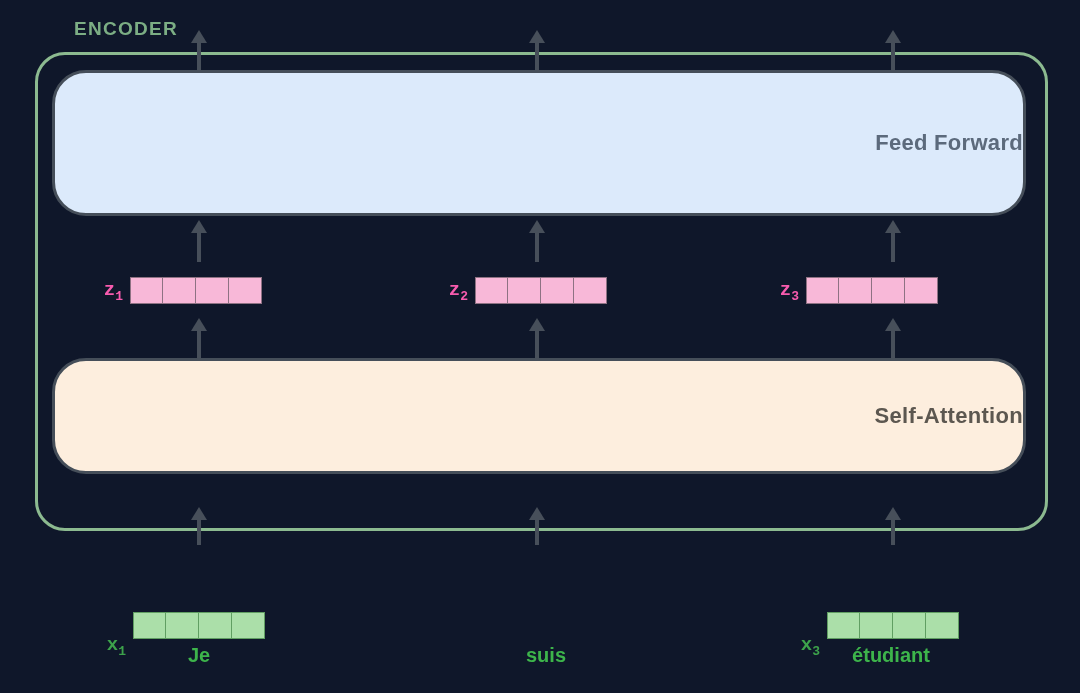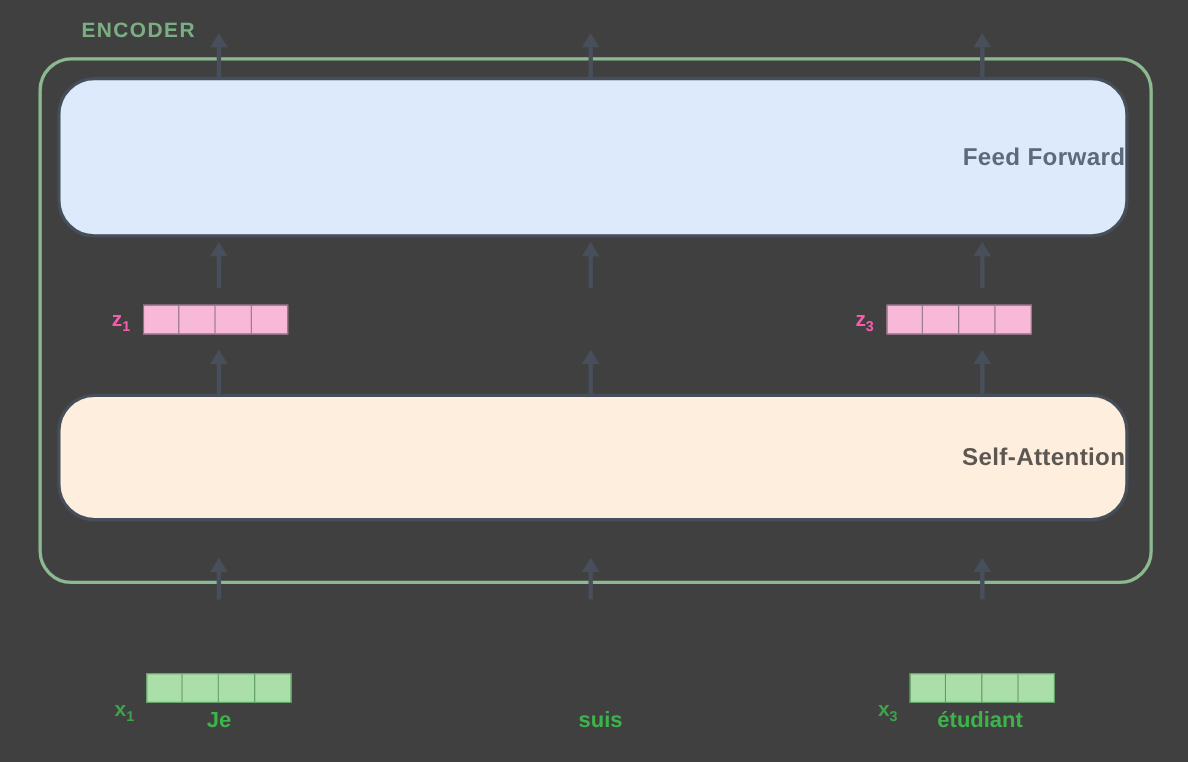--- a/index.html
+++ b/index.html
@@ -14,21 +14,21 @@
     --z-fill:#f8b8d8;
     --z-border:#8e7283;
     --z-label:#f75bae;
     --x-fill:#abdfa9;
     --x-border:#609e62;
     --x-label:#3da24b;
     --word-green:#3db44b;
   }
   html,body{margin:0;padding:0;background:#ffffff;}
   .canvas{
-    position:relative;width:1080px;height:693px;background:#404040;
+    position:relative;width:1080px;height:693px;background:#0f172a;
     font-family:"Liberation Sans", sans-serif;overflow:hidden;
   }
   .encoder-label{
     position:absolute;left:74px;top:18px;
     font-size:19px;font-weight:600;letter-spacing:1.3px;
     color:var(--encoder-green);
   }
   .frame{
     position:absolute;left:35px;top:52px;width:1013px;height:479px;
     border:3px solid var(--frame-green);border-radius:30px;box-sizing:border-box;
@@ -51,22 +51,22 @@
     border-bottom:13px solid var(--arrow-dark);
   }
   .arrow-stem{width:4.5px;flex:1;background:var(--arrow-dark);margin-top:-1px;}
   .col1{left:190px}.col2{left:528px}.col3{left:884px}
   .rowA{top:30px;height:41px}
   .rowB{top:220px;height:42px}
   .rowC{top:318px;height:42px}
   .rowD{top:507px;height:38px}
   .vec-group{position:absolute;display:flex;align-items:center;}
   .vec-label{
-    font-weight:700;font-size:19px;width:26px;text-align:center;
-    margin-right:7px;line-height:1;
+    font-weight:700;font-size:19px;width:26px;text-align:right;
+    margin-right:7px;line-height:1;font-family:Liberation Mono, monospace;
   }
   .vec-label sub{font-size:13px;line-height:0;}
   .zg .vec-label{color:var(--z-label);}
   .xg .vec-label{color:var(--x-label);margin-top:40px;}
   .vec{display:flex;}
   .cell{width:33px;height:27px;box-sizing:border-box;border:1.4px solid;}
   .cell + .cell{border-left:none;}
   .zg .cell{background:var(--z-fill);border-color:var(--z-border);}
   .xg .cell{background:var(--x-fill);border-color:var(--x-border);}
   .zg1{left:97px;top:277px}.zg2{left:442px;top:277px}.zg3{left:773px;top:277px}
@@ -148,20 +148,29 @@
 
   <div class="vec-group zg zg1">
     <span class="vec-label"><span>z</span><sub>1</sub></span>
     <div class="vec">
       <div class="cell"></div>
       <div class="cell"></div>
       <div class="cell"></div>
       <div class="cell"></div>
     </div>
   </div>
+  <div class="vec-group zg zg2">
+    <span class="vec-label"><span>z</span><sub>2</sub></span>
+    <div class="vec">
+      <div class="cell"></div>
+      <div class="cell"></div>
+      <div class="cell"></div>
+      <div class="cell"></div>
+    </div>
+  </div>
   <div class="vec-group zg zg3">
     <span class="vec-label"><span>z</span><sub>3</sub></span>
     <div class="vec">
       <div class="cell"></div>
       <div class="cell"></div>
       <div class="cell"></div>
       <div class="cell"></div>
     </div>
   </div>
 

